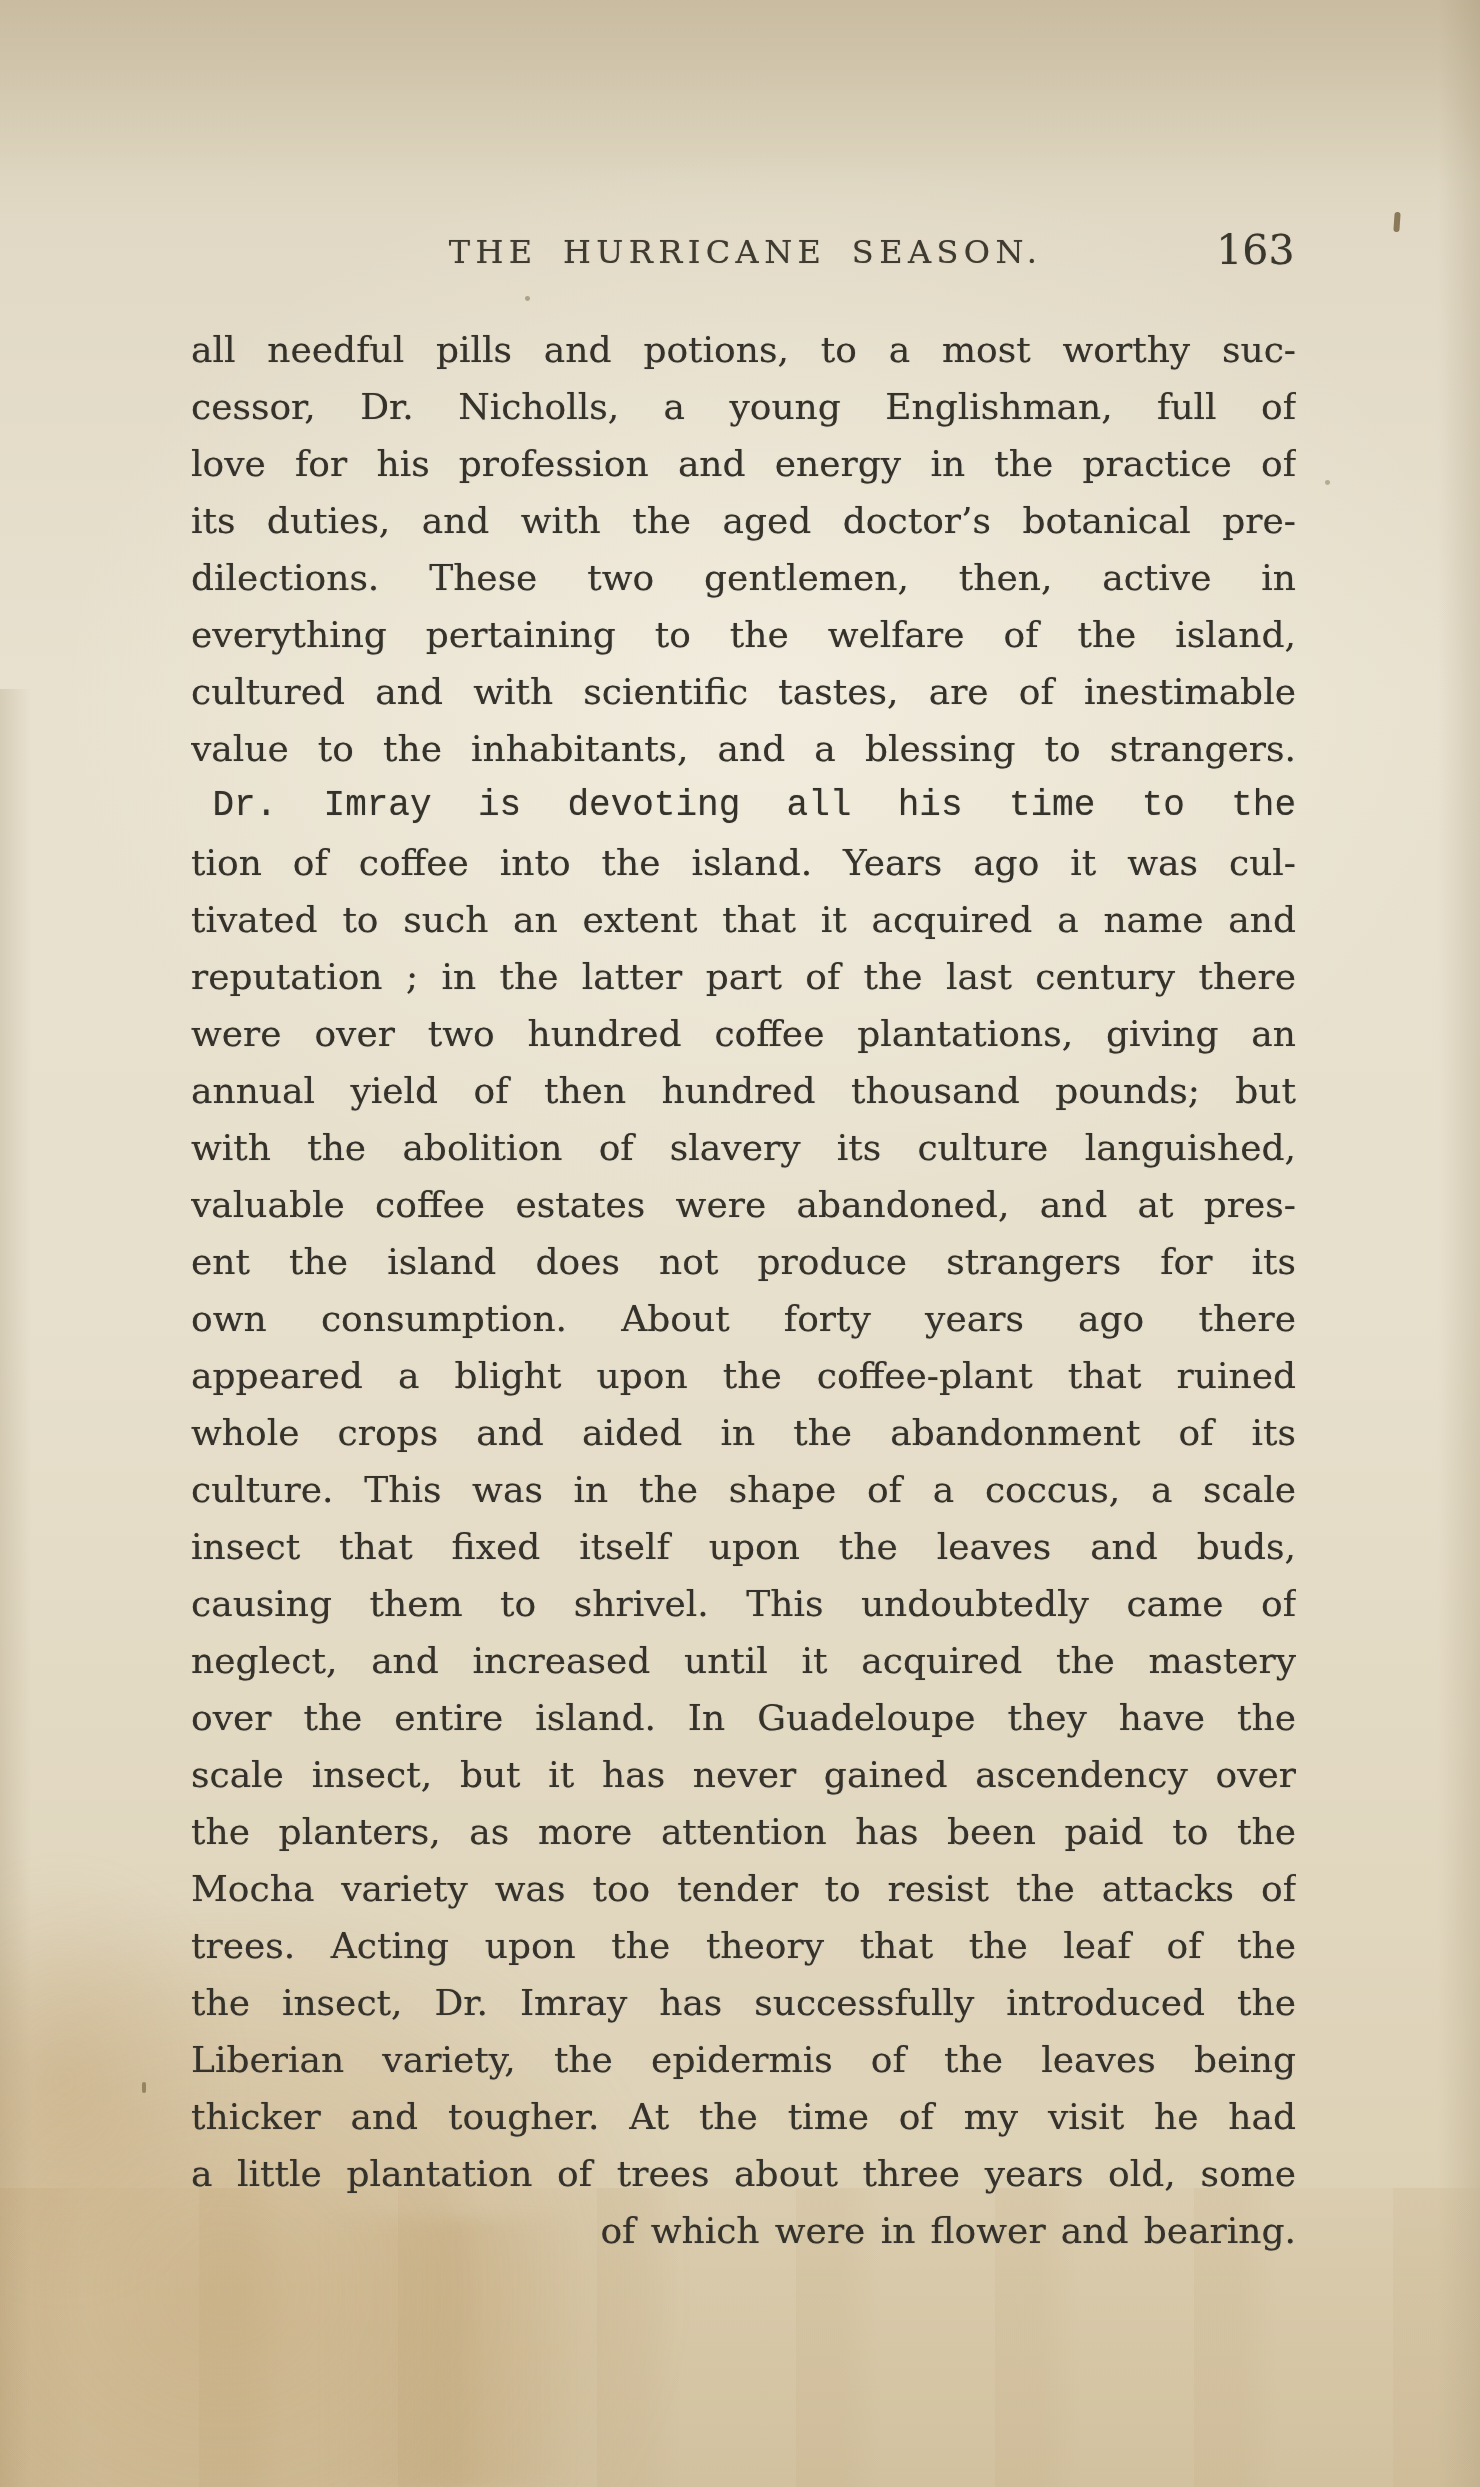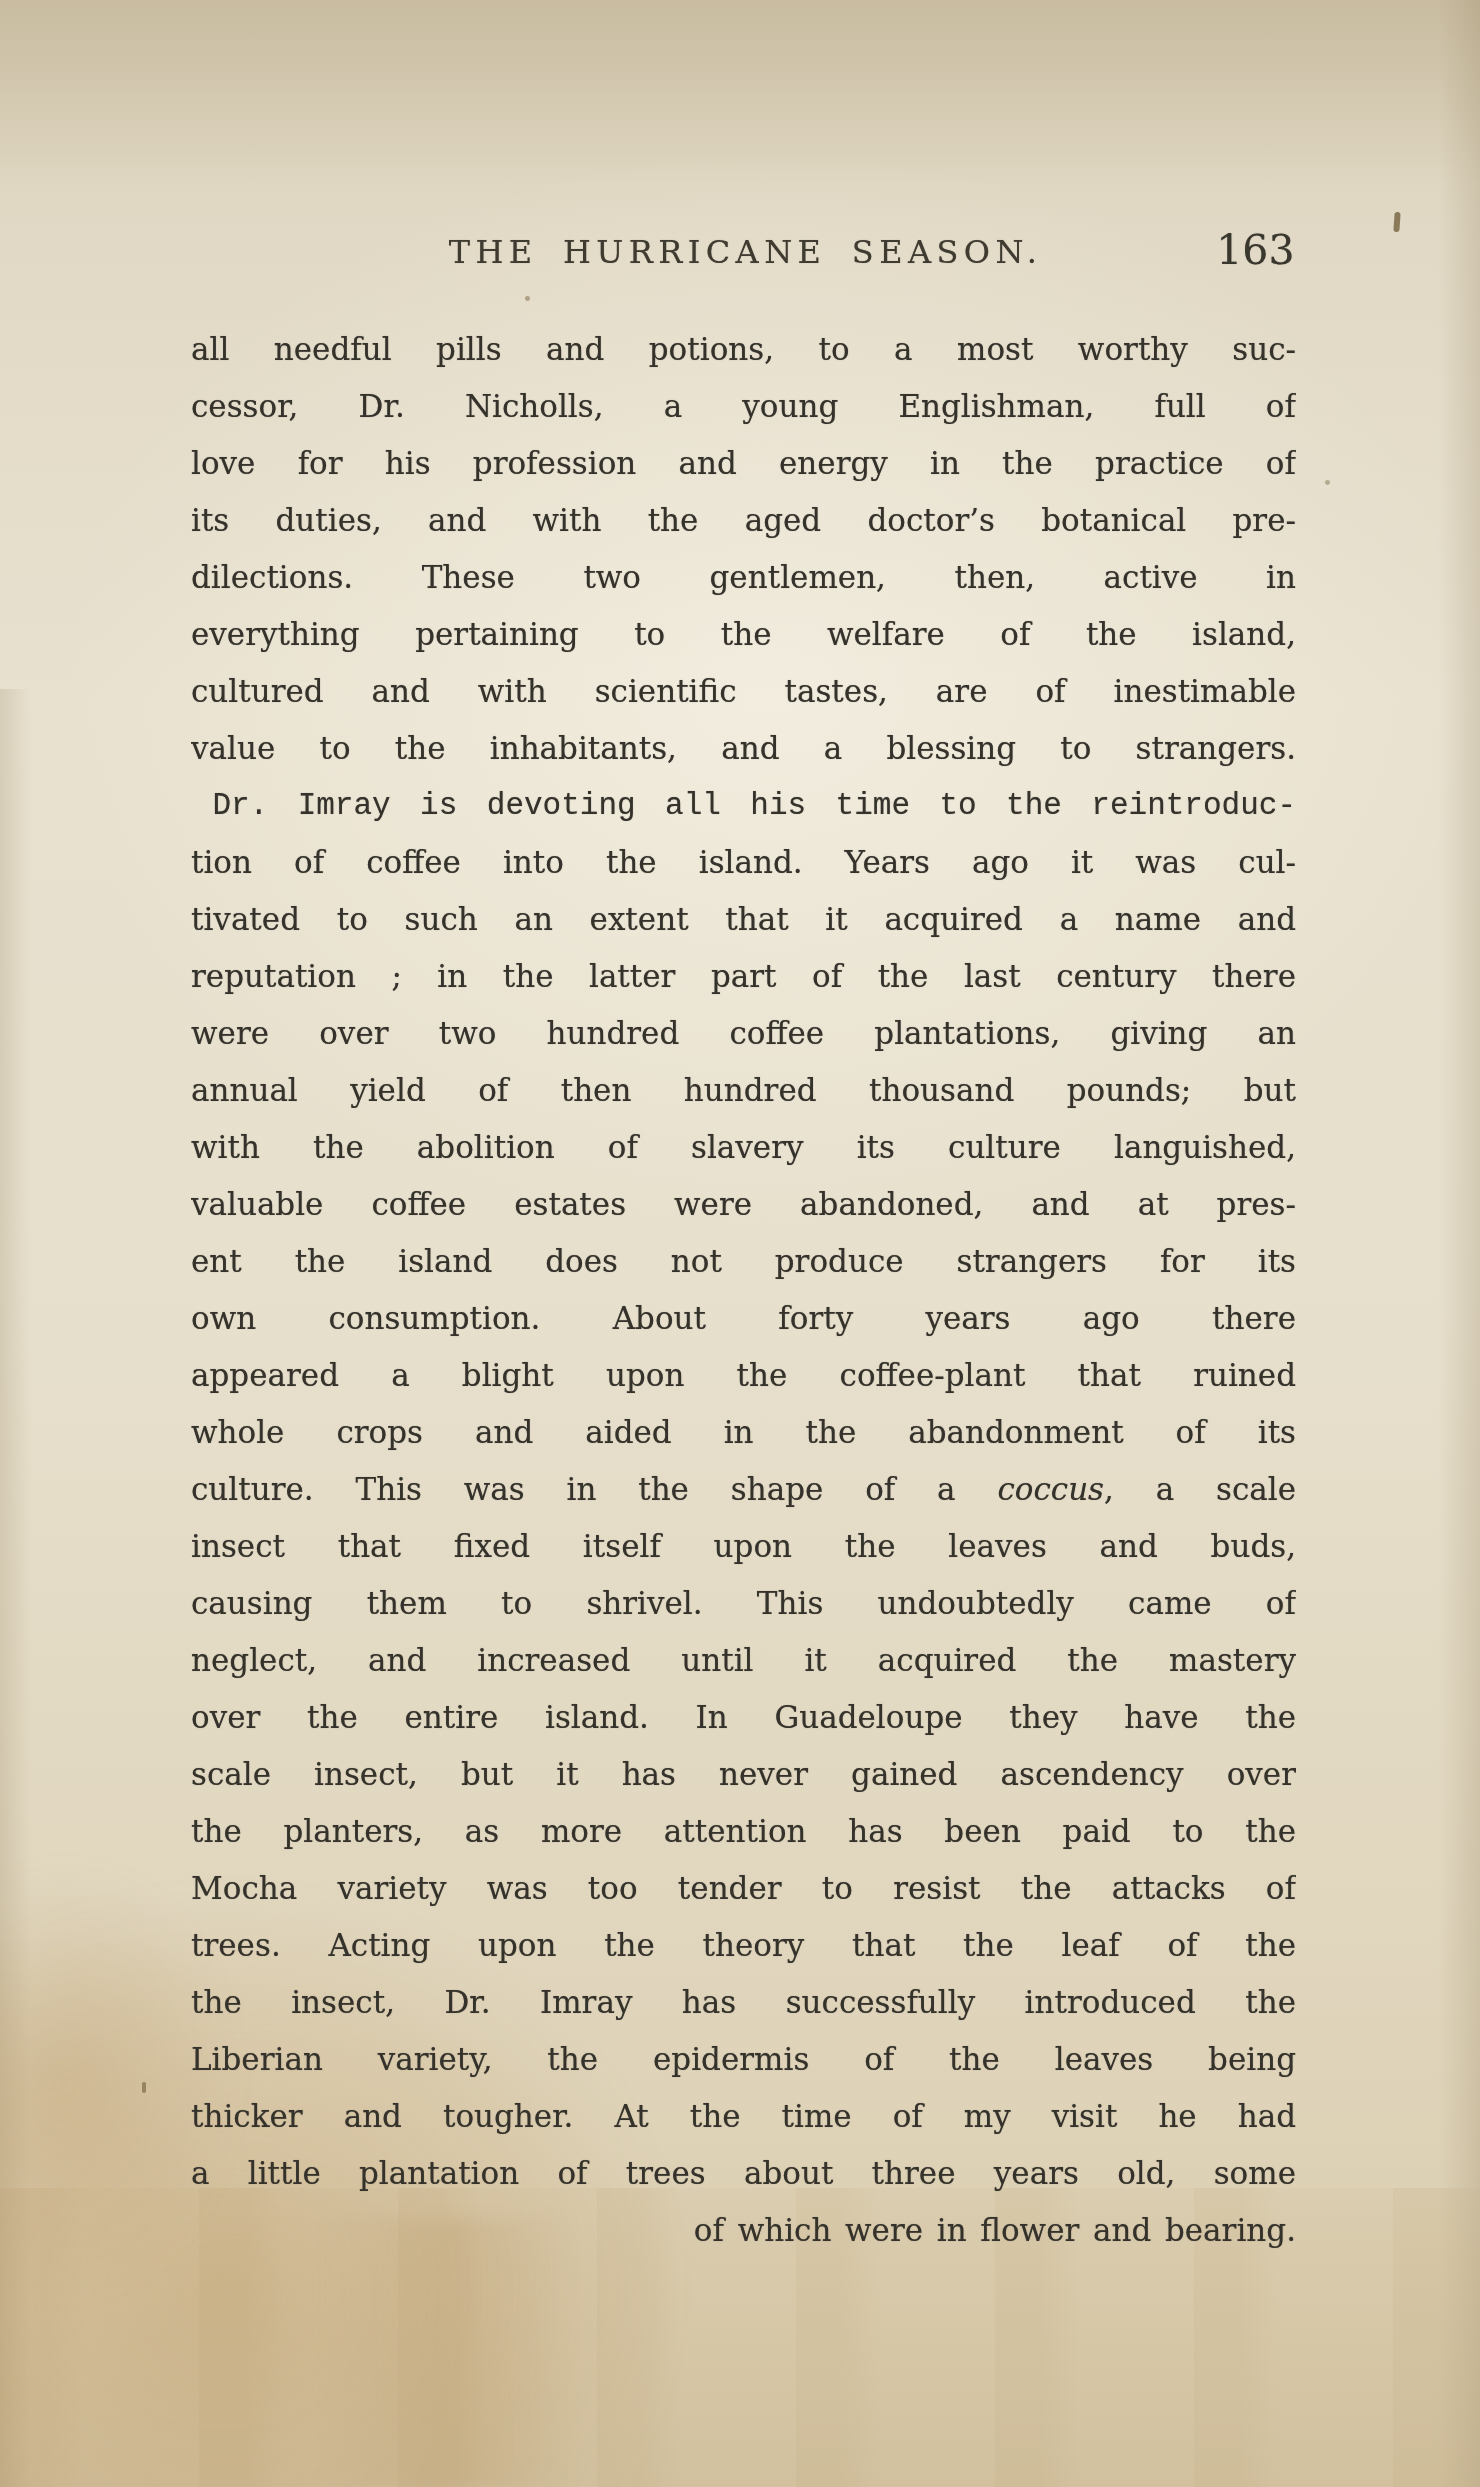--- a/index.html
+++ b/index.html
@@ -73,35 +73,35 @@
   .folio {
     position: absolute; right: 1.5px; top: 0px;
     font-size: 41px; line-height: 1;
     font-variant-numeric: oldstyle-nums;
     color: #3a372e;
     text-shadow: 0 0 0.8px rgba(58,55,46,0.5);
   }
   
   .body-text {
     position: absolute; left: 191px; top: 321px; width: 1105px;
-    font-size: 31px;
+    font-size: 36px;
     color: #34322b;
   }
   .line {
     height: 57px; line-height: 57px;
     text-align: justify;
     overflow: hidden;
     word-spacing: 3.8px;
     text-shadow: 0 0 0.9px rgba(52,50,43,0.5);
   }
   .line::after { content: ""; display: inline-block; width: 100%; height: 0; vertical-align: top; }
   .line.indent { text-indent: 21.4px; font-family: Liberation Mono, monospace; }
   .line.last { text-align: right; }
   .line.last::after { content: none; }
-  .italic { font-style: italic; }
+  .italic { }
 </style>
 </head>
 <body>
 
 <div class="page">
   <div class="stain stain-top"></div>
   <div class="stain stain-right-edge"></div>
   <div class="stain stain-left-edge"></div>
   <div class="stain stain-bottom-left"></div>
   <div class="stain stain-left-mid"></div>

